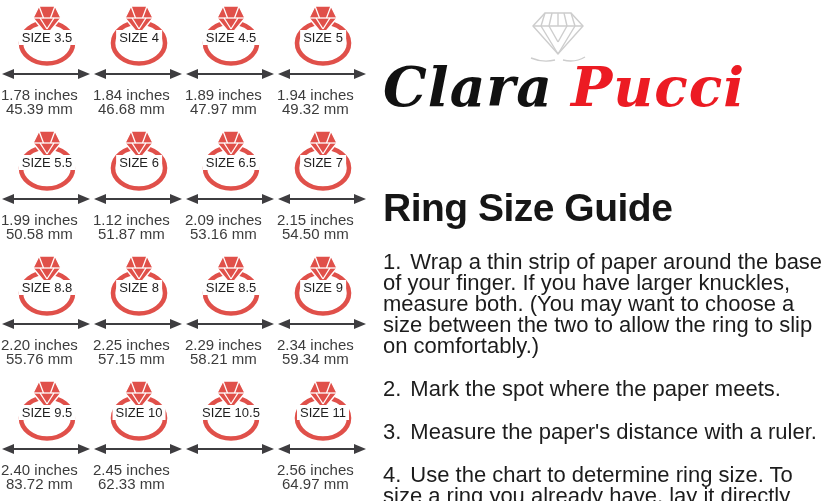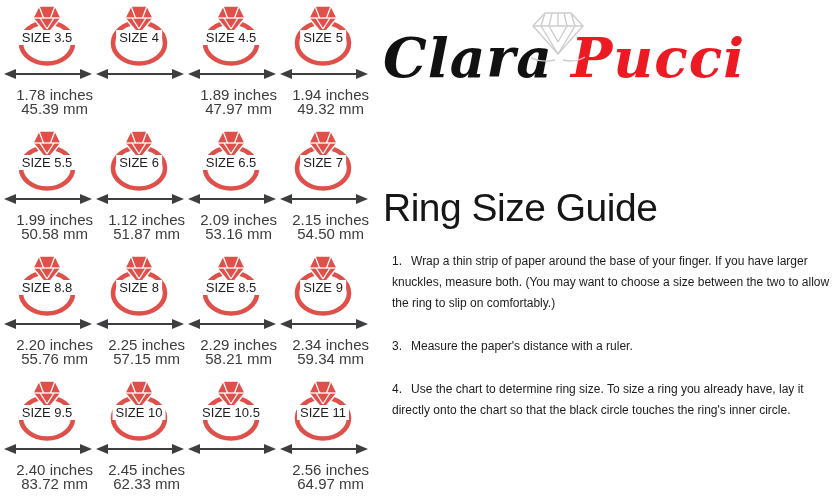--- a/index.html
+++ b/index.html
@@ -17,51 +17,51 @@
   body{
     width:839px;height:501px;position:relative;overflow:hidden;
     font-family:"Liberation Sans", sans-serif;color:var(--text-color);
   }
   
   .chart-grid{
     position:absolute;left:1px;top:2px;width:370px;
     display:grid;grid-template-columns:repeat(4,92px);grid-auto-rows:125px;
     justify-items:center;
   }
-  .size-cell{position:relative;width:92px;display:flex;flex-direction:column;align-items:flex-end;}
+  .size-cell{position:relative;width:92px;display:flex;flex-direction:column;align-items:flex-start;}
   .ring-svg{display:block;width:92px;height:64px;}
   .ring-stroke{fill:none;stroke:var(--ring-color);stroke-width:4.6;}
   .gem-fill{fill:var(--ring-color);stroke:#ffffff;stroke-width:1.4;stroke-linejoin:round;}
   .gem-line{stroke:#ffffff;stroke-width:1.3;fill:none;}
   .size-label{
     position:absolute;top:28px;left:50%;transform:translateX(-50%);
     background:#ffffff;padding:0 3px;white-space:nowrap;
     font-size:13px;line-height:15px;color:var(--label-color);
   }
   .arrow-svg{display:block;width:90px;height:14px;margin-top:1px;}
   .arrow-line{stroke:var(--arrow-color);stroke-width:2.2;}
   .arrow-head{fill:var(--arrow-color);}
   .measure{margin-top:7px;text-align:center;font-size:15px;line-height:14px;color:var(--measure-color);}
   
   .right-panel{position:absolute;left:383px;top:0;width:452px;}
   .brand-logo{position:relative;height:108px;margin-top:6px;}
-  .brand-words{display:flex;gap:18px;height:100%;padding-top:24px;}
+  .brand-words{display:flex;align-items:flex-end;gap:18px;height:100%;padding-top:24px;}
   .brand-word{
     font-family:"DejaVu Serif", serif;font-style:italic;font-weight:bold;
     font-size:55px;line-height:1;letter-spacing:1px;
   }
   .brand-first{color:var(--brand-first);}
   .brand-second{color:var(--brand-second);}
   .brand-diamond{position:absolute;left:142px;top:2px;width:66px;height:56px;}
   .brand-diamond *{stroke:var(--brand-diamond);fill:none;stroke-width:1.4;}
   .guide-title{
-    margin:72px 0 0 0;font-size:39px;font-weight:400;letter-spacing:-0.5px;color:#161616;
+    margin:72px 0 0 0;font-size:39px;font-weight:700;letter-spacing:-0.5px;color:#161616;
   }
   .steps{margin-top:21px;}
-  .step{font-size:12px;line-height:21px;margin-bottom:22px;color:var(--text-color);margin-left:9px;}
+  .step{font-size:22px;line-height:21px;margin-bottom:22px;color:var(--text-color);}
   .step-num{margin-right:9px;}
 </style>
 </head>
 <body>
 
 <div class="chart-grid" id="chart-grid">
   <div class="size-cell">
     <svg class="ring-svg" viewBox="0 0 92 64">
       <ellipse class="ring-stroke" cx="46" cy="41" rx="26" ry="20.5"></ellipse>
       <g>
@@ -96,20 +96,24 @@
         <line class="gem-line" x1="39" y1="16" x2="46" y2="27"></line>
         <line class="gem-line" x1="53" y1="16" x2="46" y2="27"></line>
       </g>
     </svg>
     <div class="size-label">SIZE 4</div>
     <svg class="arrow-svg" viewBox="0 0 90 14">
       <line class="arrow-line" x1="9" y1="7" x2="81" y2="7"></line>
       <polygon class="arrow-head" points="1,7 13,2 13,12"></polygon>
       <polygon class="arrow-head" points="89,7 77,2 77,12"></polygon>
     </svg>
+    <div class="measure">
+      <div>1.84 inches</div>
+      <div>46.68 mm</div>
+    </div>
   </div>
 
   <div class="size-cell">
     <svg class="ring-svg" viewBox="0 0 92 64">
       <ellipse class="ring-stroke" cx="46" cy="41" rx="26" ry="20.5"></ellipse>
       <g>
         <polygon class="gem-fill" points="32,16 38,4 54,4 60,16 46,33"></polygon>
         <line class="gem-line" x1="32" y1="16" x2="60" y2="16"></line>
         <line class="gem-line" x1="38" y1="4" x2="42.5" y2="16"></line>
         <line class="gem-line" x1="54" y1="4" x2="49.5" y2="16"></line>
@@ -460,18 +464,19 @@
       <span class="brand-word brand-first">Clara</span>
       <span class="brand-word brand-second">Pucci</span>
     </div>
   </div>
 
   <h1 class="guide-title">Ring Size Guide</h1>
 
   <div class="steps" id="steps">
   <p class="step"><span class="step-num">1.</span><span>Wrap a thin strip of paper around the base of your finger. If you have larger knuckles, measure both. (You may want to choose a size between the two to allow the ring to slip on comfortably.)</span></p>
 
+  <p class="step"><span class="step-num">2.</span><span>Mark the spot where the paper meets.</span></p>
 
   <p class="step"><span class="step-num">3.</span><span>Measure the paper's distance with a ruler.</span></p>
 
   <p class="step"><span class="step-num">4.</span><span>Use the chart to determine ring size. To size a ring you already have, lay it directly onto the chart so that the black circle touches the ring's inner circle.</span></p>
 </div>
 </div>
 
 </body></html>

